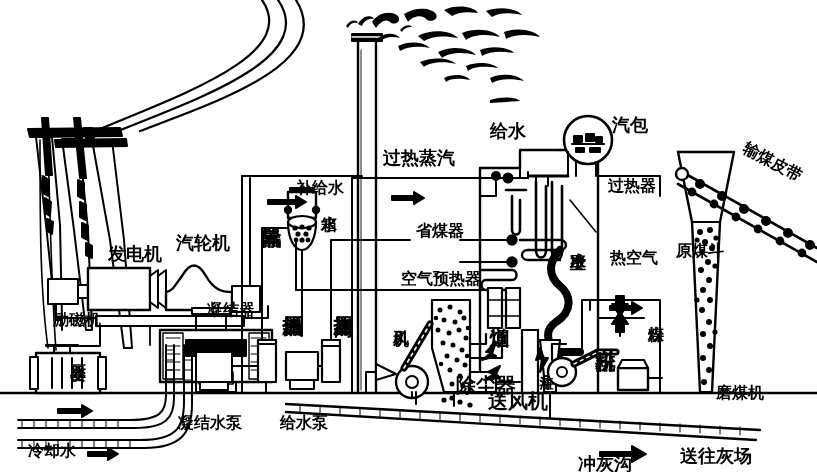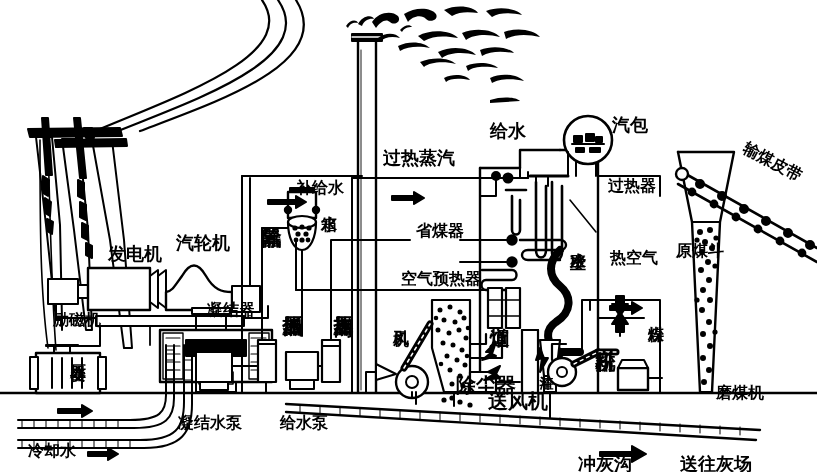--- a/index.html
+++ b/index.html
@@ -537,15 +537,15 @@
   <div class="lbl s15" style="left:456px;top:375px;">除尘器</div>
   <div class="lbl s15" style="left:456px;top:391px;padding-left:32px;">送风机</div>
   <div class="lbl s14 vert" style="left:540px;top:365px;">渣斗</div>
   <div class="lbl s15 vert" style="left:596px;top:336px;">排粉机</div>
   <div class="lbl s16 vert" style="left:648px;top:313px;">煤粉</div>
   <div class="lbl s16" style="left:684px;top:385px;margin-left:32px;">磨煤机</div>
   <div class="lbl s16" style="left:676px;top:243px;">原煤斗</div>
   <div class="lbl s16 rot" style="left:748px;top:140px;transform:rotate(28deg);">输煤皮带</div>
 
   <div class="lbl s17" style="left:578px;top:443px;margin-top:12px;">冲灰沟</div>
-  <div class="lbl s17" style="left:680px;top:447px;margin-top:8px;">送往灰场</div>
+  <div class="lbl s17" style="left:680px;top:447px;">送往灰场</div>
 
 </div>
 
 </body></html>

